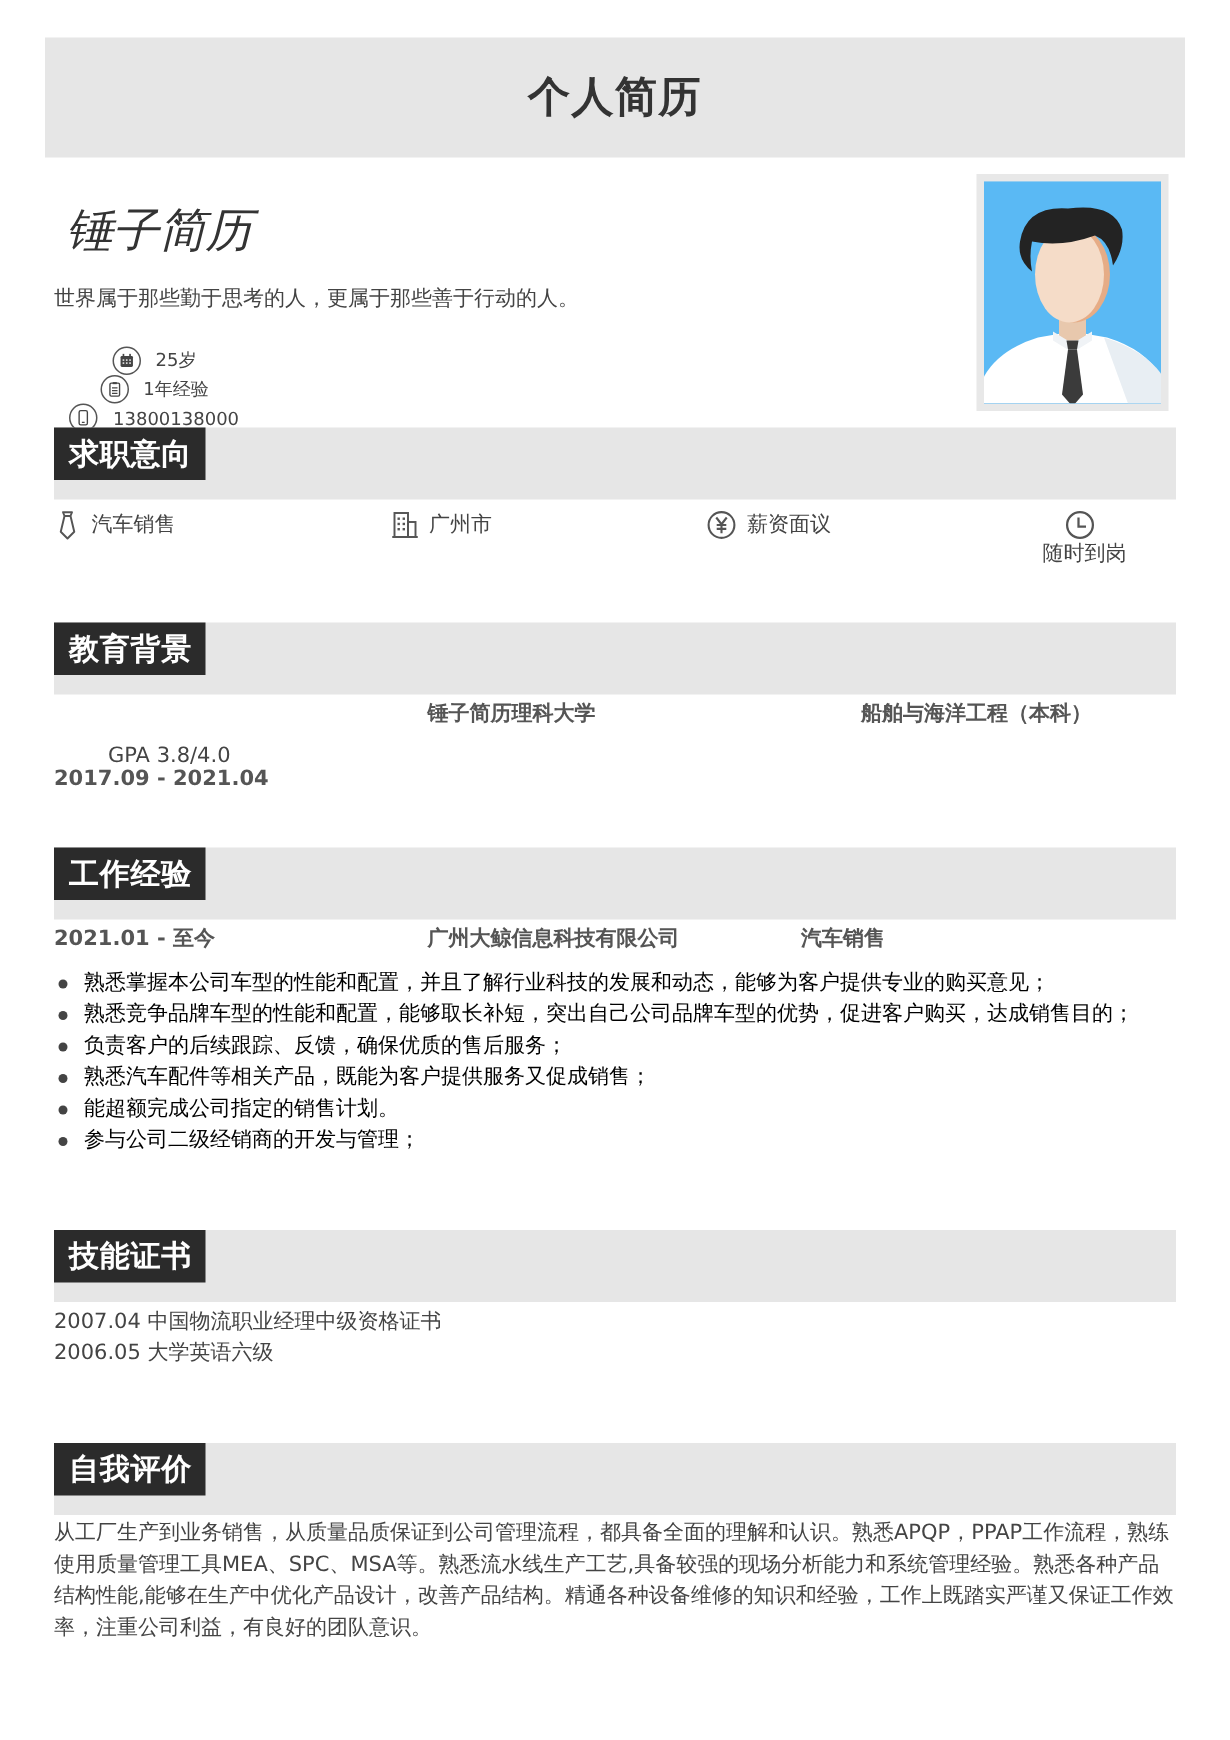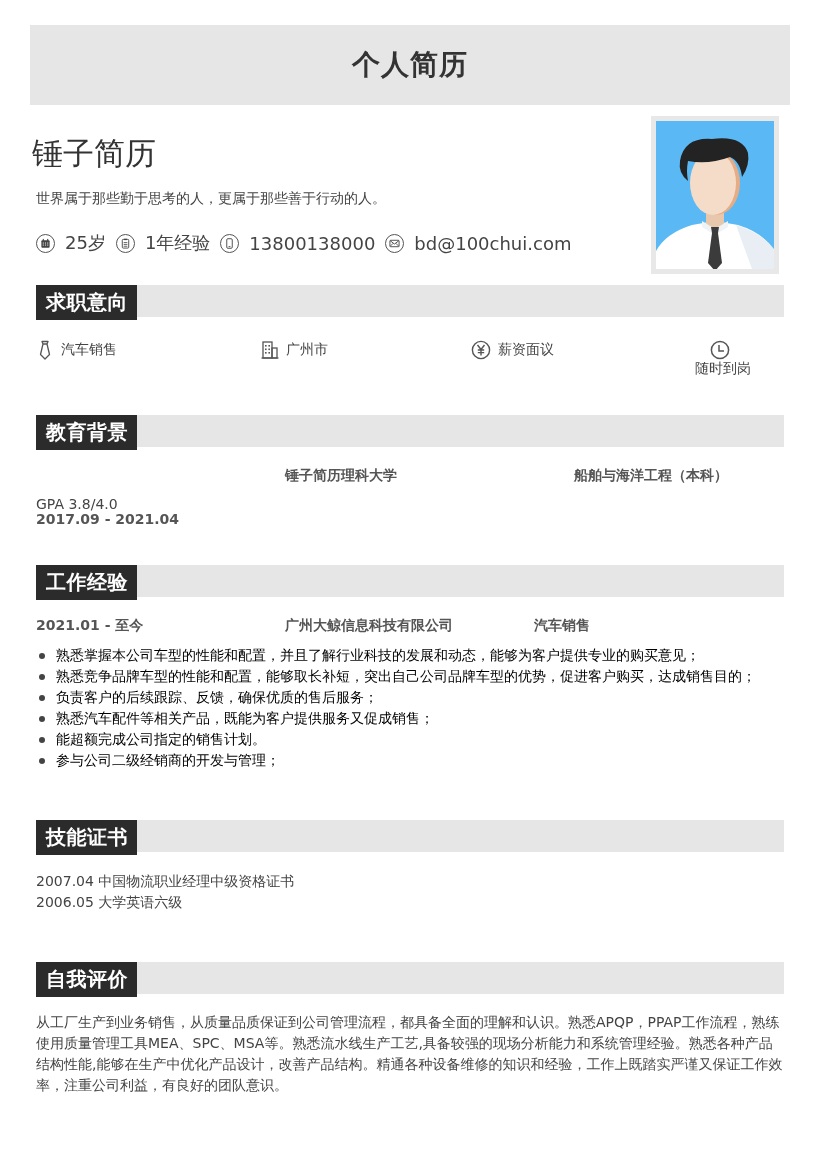--- a/index.html
+++ b/index.html
@@ -12,47 +12,47 @@
     }
     .page-header {
       position: absolute; left: 30px; top: 25px; width: 760px; height: 80px;
       background: #e6e6e6;
       display: flex; align-items: center; justify-content: center;
     }
     .page-header .title {
       font-size: 28px; font-weight: bold; color: #333; letter-spacing: 1px;
     }
     .name {
-      position: absolute; left: 32px; top: 133px;
-      font-size: 31px; color: #333; font-weight: normal;
+      position: absolute; left: 44px; top: 133px;
+      font-size: 31px; color: #333; font-weight: normal; font-style: italic;
     }
     .motto {
       position: absolute; left: 36px; top: 190px;
       font-size: 14px; color: #444;
     }
     .info-row {
       position: absolute; left: 36px; top: 231px;
-      display: flex; align-items: center; font-size: 18px; color: #444;
+      display: flex; align-items: center; font-size: 12px; color: #444; flex-direction: column;
     }
     .info-item { display: flex; align-items: center; margin-right: 10px; }
     .info-icon {
       width: 19px; height: 19px; border: 1.3px solid #555; border-radius: 50%;
       display: inline-flex; align-items: center; justify-content: center;
       margin-right: 10px;
     }
     .info-icon svg { width: 11px; height: 11px; }
     .photo {
       position: absolute; left: 651px; top: 116px; width: 128px; height: 158px;
       background: #e8e8e8; padding: 5px;
     }
     .photo-inner {
       width: 118px; height: 148px; background: #5ab9f4; overflow: hidden; position: relative;
     }
     .section-bar {
-      position: absolute; left: 36px; width: 748px; height: 32px;
+      position: absolute; left: 36px; width: 748px; height: 48px;
       background: #e6e6e6;
     }
     .section-bar .label {
       position: absolute; left: 0; top: 0; height: 35px;
       background: #2b2b2b; color: #fff;
       font-size: 20px; font-weight: bold;
       padding: 0 9px 0 10px;
       display: flex; align-items: center; letter-spacing: 0.5px;
     }
     .intent-row {
@@ -206,21 +206,21 @@
 </div>
 
 <div class="section-bar" style="top:415px;">
   <div class="label">教育背景</div>
 </div>
 <div class="row3" style="top:467px;">
   <span style="left:0;margin-top:44px;">2017.09 - 2021.04</span>
   <span style="left:249px;">锤子简历理科大学</span>
   <span style="left:498px;margin-left:40px;">船舶与海洋工程（本科）</span>
 </div>
-<div class="plain" style="top:494px;">GPA 3.8/4.0</div>
+<div class="plain" style="top:494px;margin-left:36px;">GPA 3.8/4.0</div>
 
 <div class="section-bar" style="top:565px;">
   <div class="label">工作经验</div>
 </div>
 <div class="row3" style="top:617px;">
   <span style="left:0;">2021.01 - 至今</span>
   <span style="left:249px;">广州大鲸信息科技有限公司</span>
   <span style="left:498px;">汽车销售</span>
 </div>
 <ul class="bullets">

